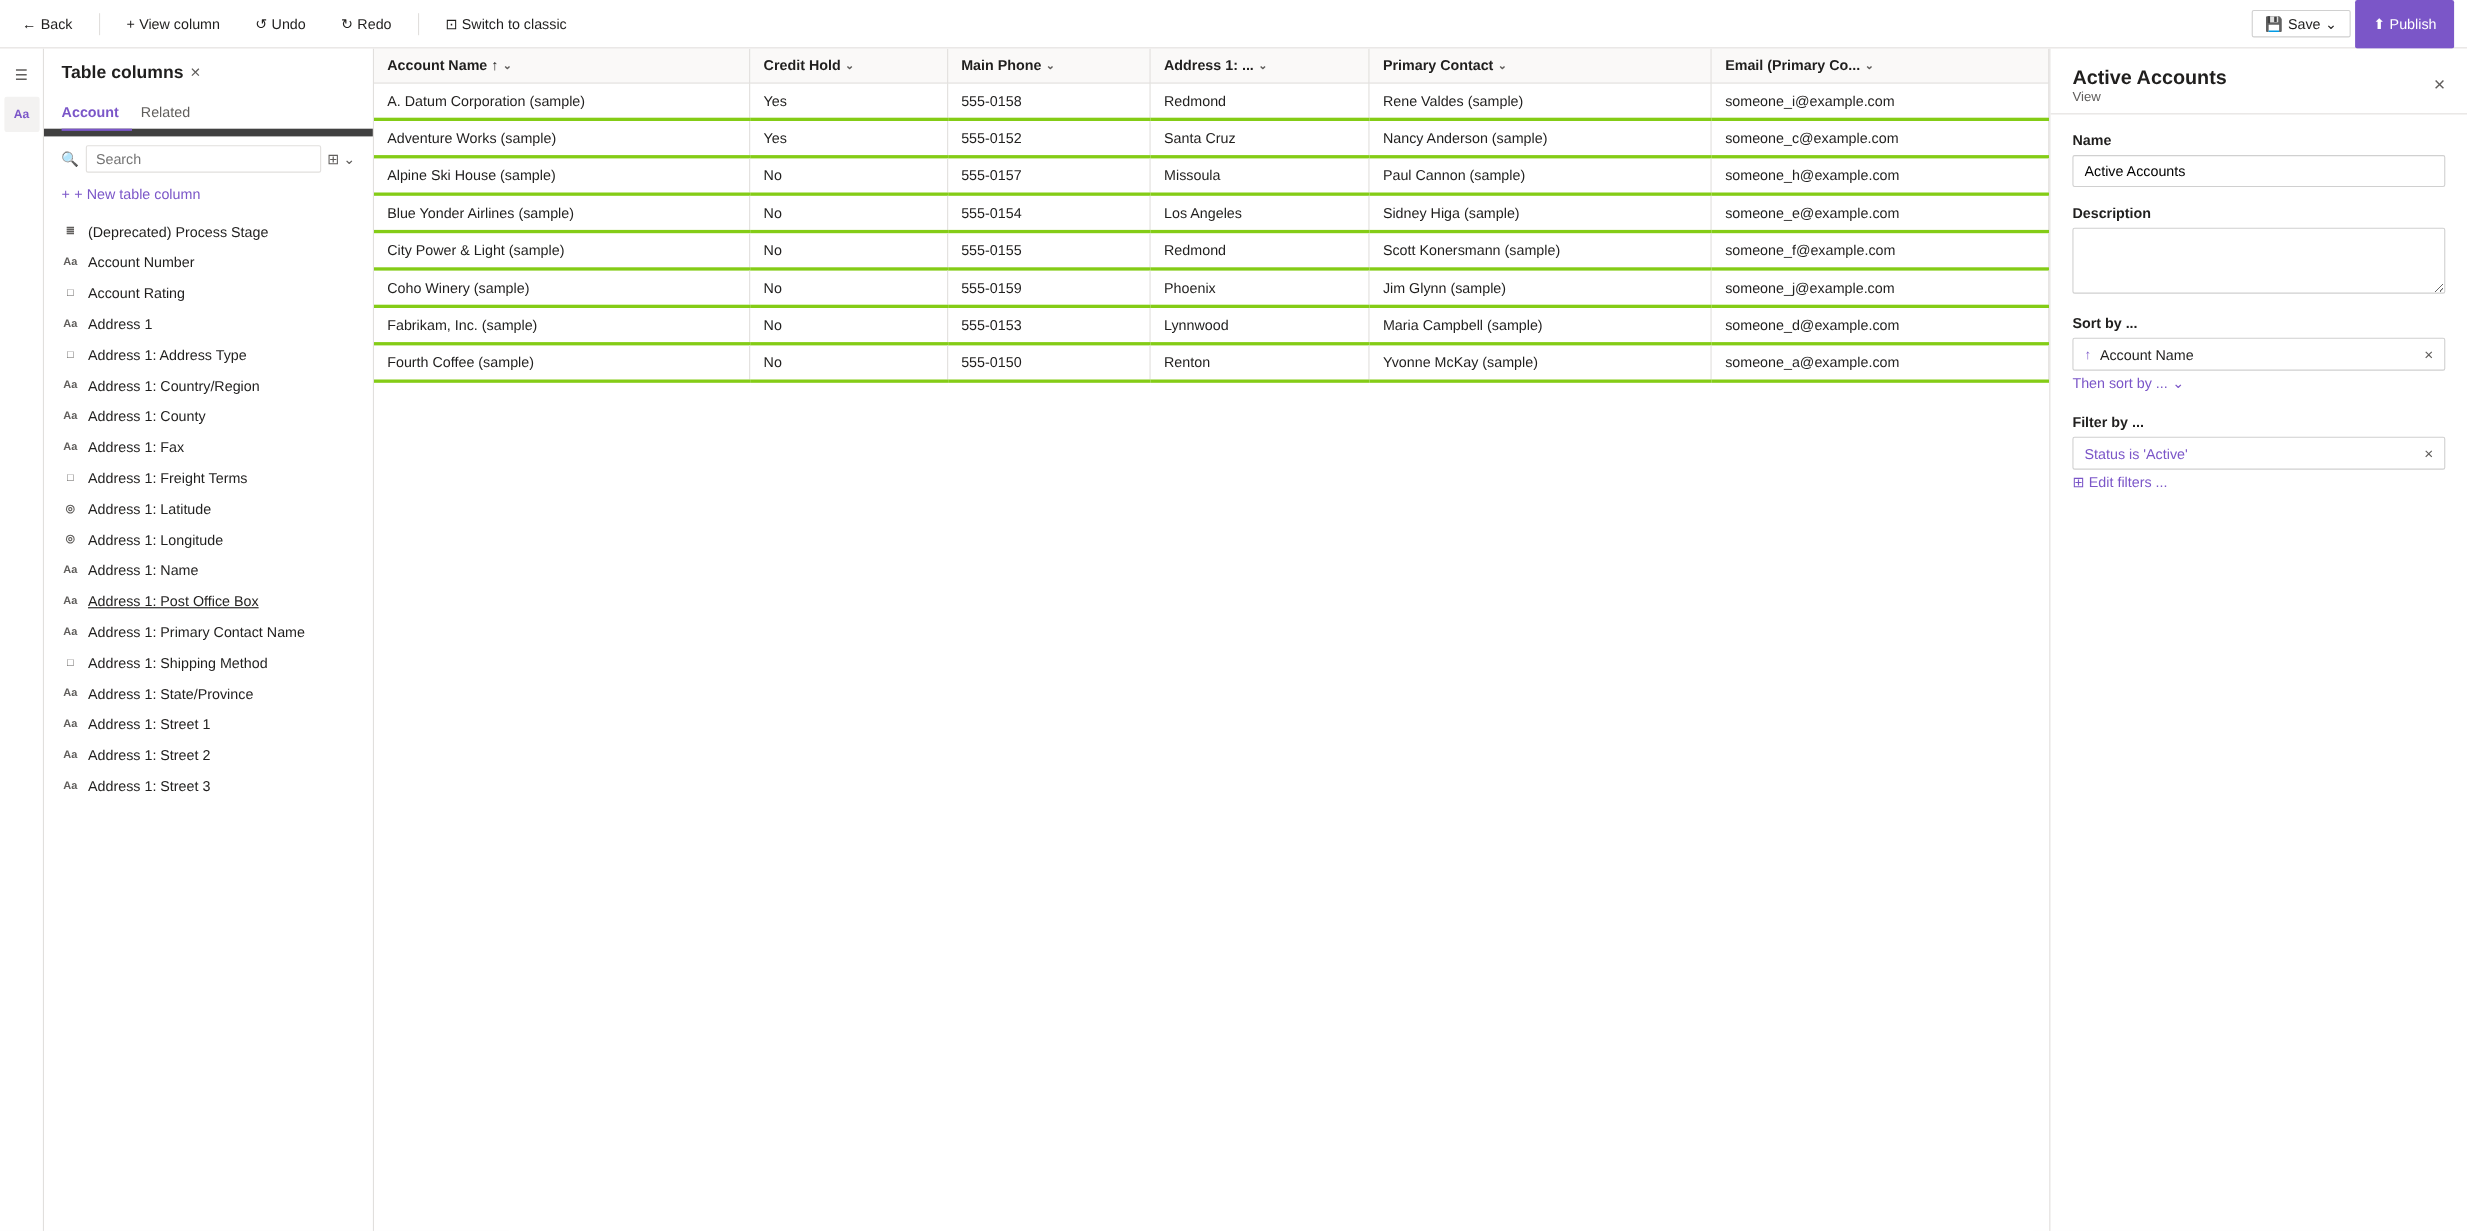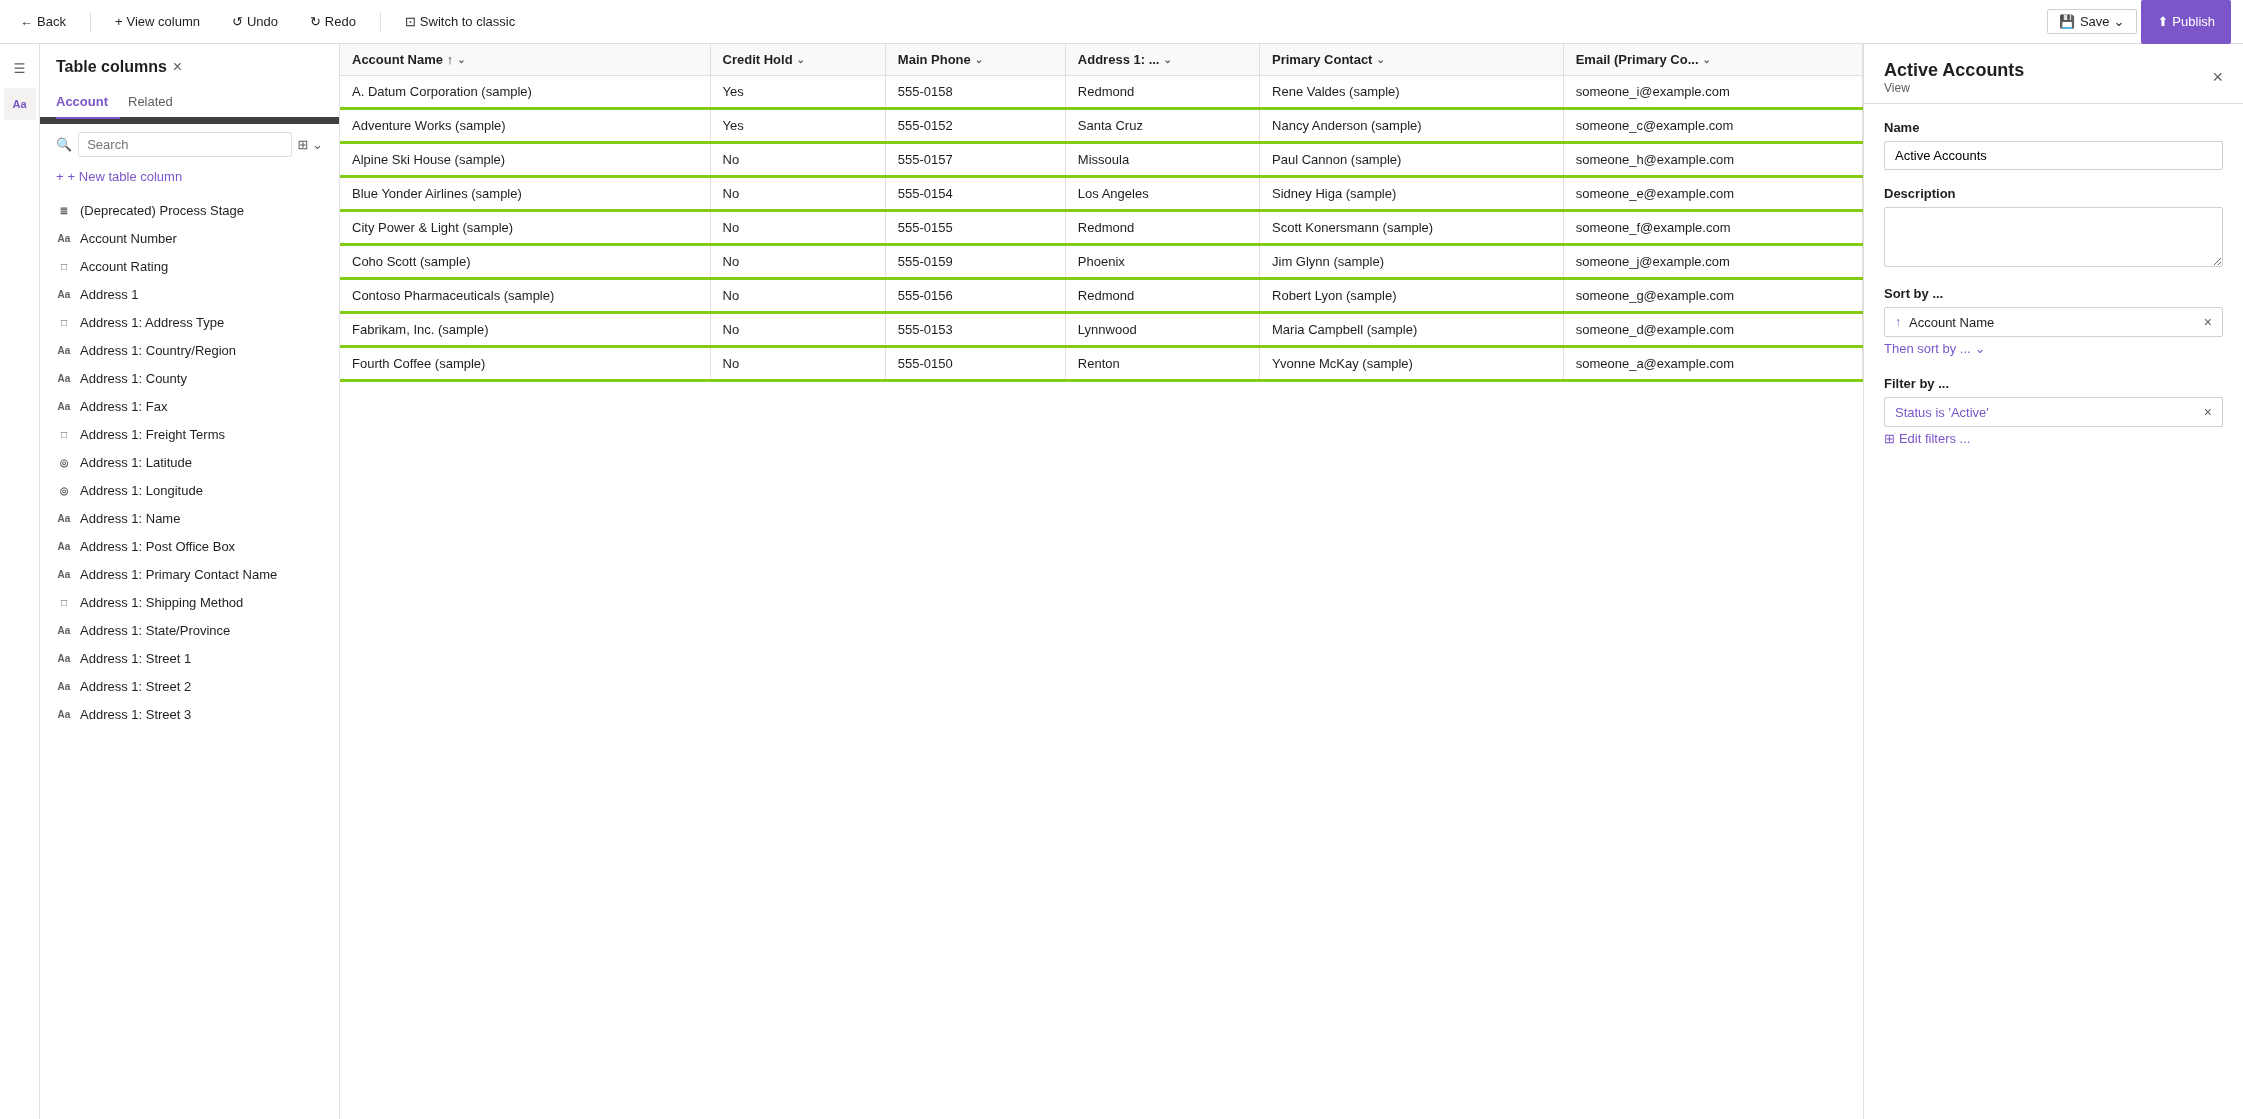--- a/index.html
+++ b/index.html
@@ -185,21 +185,21 @@
         <div class="sidebar-list-item">
           <span class="col-icon" style="font-size:10px;color:#605e5c;font-weight:600;">◎</span>
           <span style="font-size:13px;">Address 1: Longitude</span>
         </div>
         <div class="sidebar-list-item">
           <span class="col-icon" style="font-size:10px;color:#605e5c;font-weight:600;">Aa</span>
           <span style="font-size:13px;">Address 1: Name</span>
         </div>
         <div class="sidebar-list-item">
           <span class="col-icon" style="font-size:10px;color:#605e5c;font-weight:600;">Aa</span>
-          <span style="font-size:13px;">Address 1: Post Office Box</span>
+          <span style="font-size:13px;text-decoration:underline;">Address 1: Post Office Box</span>
         </div>
         <div class="sidebar-list-item">
           <span class="col-icon" style="font-size:10px;color:#605e5c;font-weight:600;">Aa</span>
           <span style="font-size:13px;">Address 1: Primary Contact Name</span>
         </div>
         <div class="sidebar-list-item">
           <span class="col-icon" style="font-size:10px;color:#605e5c;font-weight:600;">□</span>
           <span style="font-size:13px;">Address 1: Shipping Method</span>
         </div>
         <div class="sidebar-list-item">
@@ -299,34 +299,26 @@
             </tr>
             <tr>
               <td>City Power &amp; Light (sample)</td>
               <td>No</td>
               <td>555-0155</td>
               <td>Redmond</td>
               <td>Scott Konersmann (sample)</td>
               <td>someone_f@example.com</td>
             </tr>
             <tr>
-              <td>Coho Scott (sample)</td>
+              <td>Coho Winery (sample)</td>
               <td>No</td>
               <td>555-0159</td>
               <td>Phoenix</td>
               <td>Jim Glynn (sample)</td>
               <td>someone_j@example.com</td>
-            </tr>
-            <tr>
-              <td>Contoso Pharmaceuticals (sample)</td>
-              <td>No</td>
-              <td>555-0156</td>
-              <td>Redmond</td>
-              <td>Robert Lyon (sample)</td>
-              <td>someone_g@example.com</td>
             </tr>
             <tr>
               <td>Fabrikam, Inc. (sample)</td>
               <td>No</td>
               <td>555-0153</td>
               <td>Lynnwood</td>
               <td>Maria Campbell (sample)</td>
               <td>someone_d@example.com</td>
             </tr>
             <tr>

